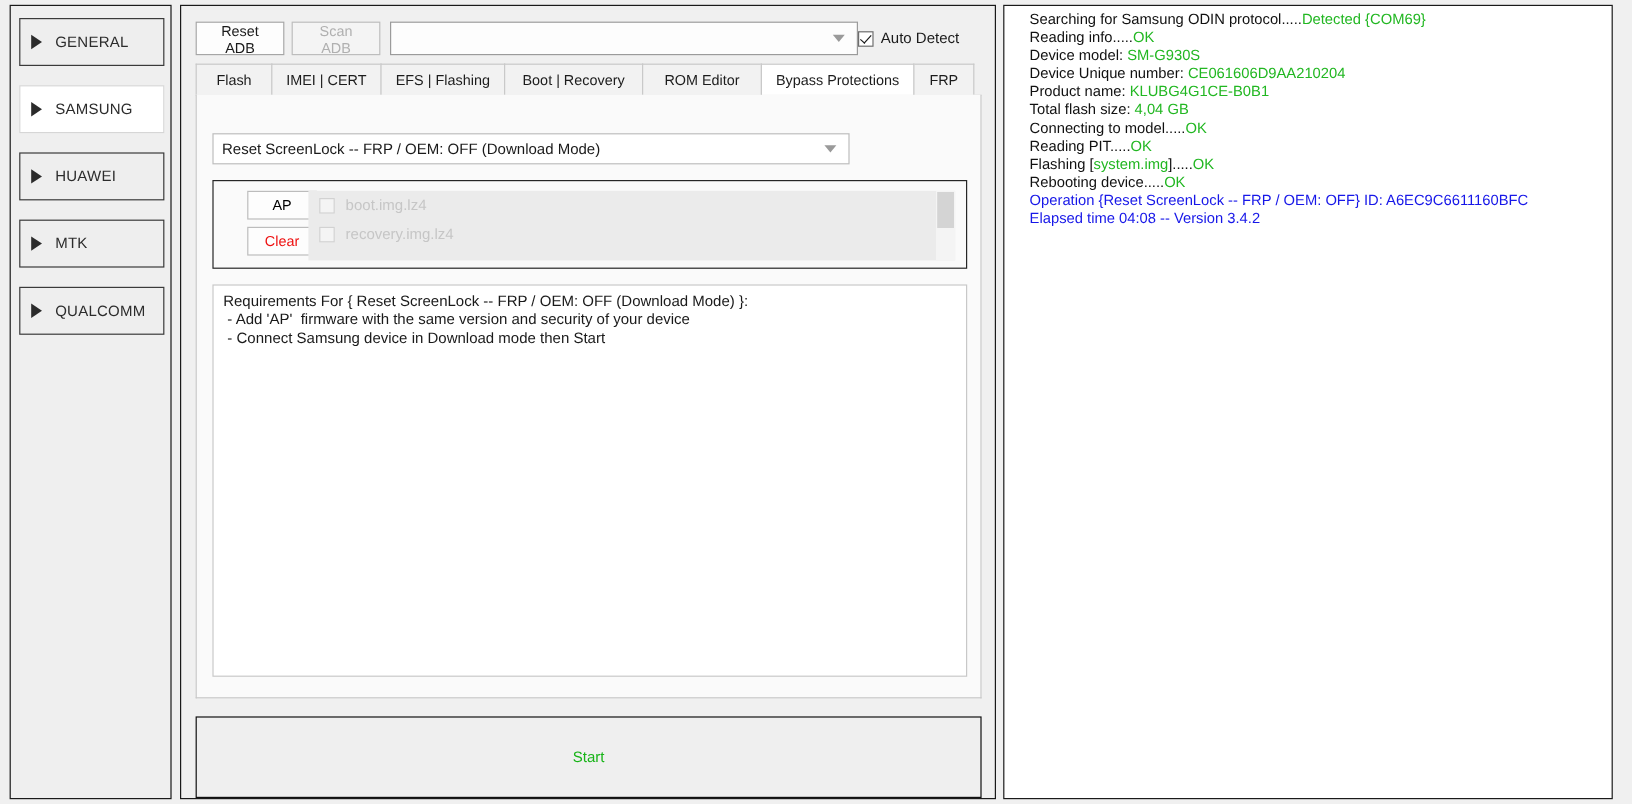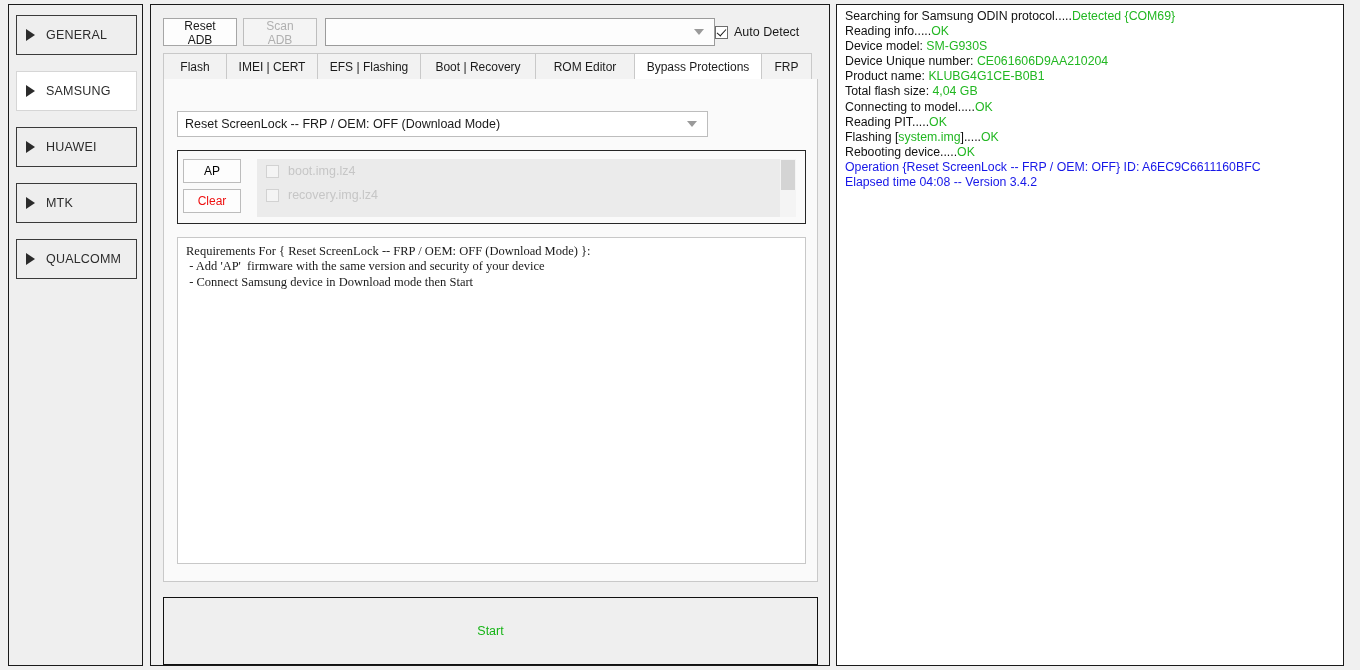--- a/index.html
+++ b/index.html
@@ -153,21 +153,21 @@
   }
 
   
   #ap-box {
     position: absolute; left: 13px; top: 71px;
     width: 629px; height: 74px;
     background: #fafafa;
     border: 1px solid #262626;
   }
   #ap-buttons {
-    position: absolute; left: 5px; top: 8px;
+    position: absolute; left: 28px; top: 8px;
     display: flex; flex-direction: column; gap: 6px;
   }
   .apbtn {
     width: 58px; height: 24px;
     background: #fdfdfd;
     border: 1px solid #bcbcbc;
     font-size: 12px;
     font-family: "Liberation Sans", sans-serif;
     cursor: default;
   }
@@ -197,21 +197,20 @@
   }
 
   
   #req-box {
     position: absolute; left: 13px; top: 158px;
     width: 629px; height: 327px;
     background: #ffffff;
     border: 1px solid #c8c8c8;
     padding: 6px 8px;
     overflow: hidden;
-    font-family: Liberation Serif, serif;
   }
   .req-line {
     font-size: 12.5px; color: #1a1a1a;
     line-height: 15.3px;
     white-space: pre;
   }
 
   
   #start-btn {
     position: absolute; left: 12px; top: 592px;
@@ -224,21 +223,21 @@
     font-family: "Liberation Sans", sans-serif;
     cursor: default;
   }
 
   
   #logpanel {
     position: absolute; left: 836px; top: 4px;
     width: 508px; height: 662px;
     background: #ffffff;
     border: 1px solid #1a1a1a;
-    padding: 4px 8px;
+    padding: 4px 21px;
     overflow: hidden;
   }
   .log-line {
     font-size: 12.3px;
     line-height: 15.1px;
     white-space: pre;
     color: #111111;
   }
   .g { color: #22b722; }
   .b { color: #1717e8; }

